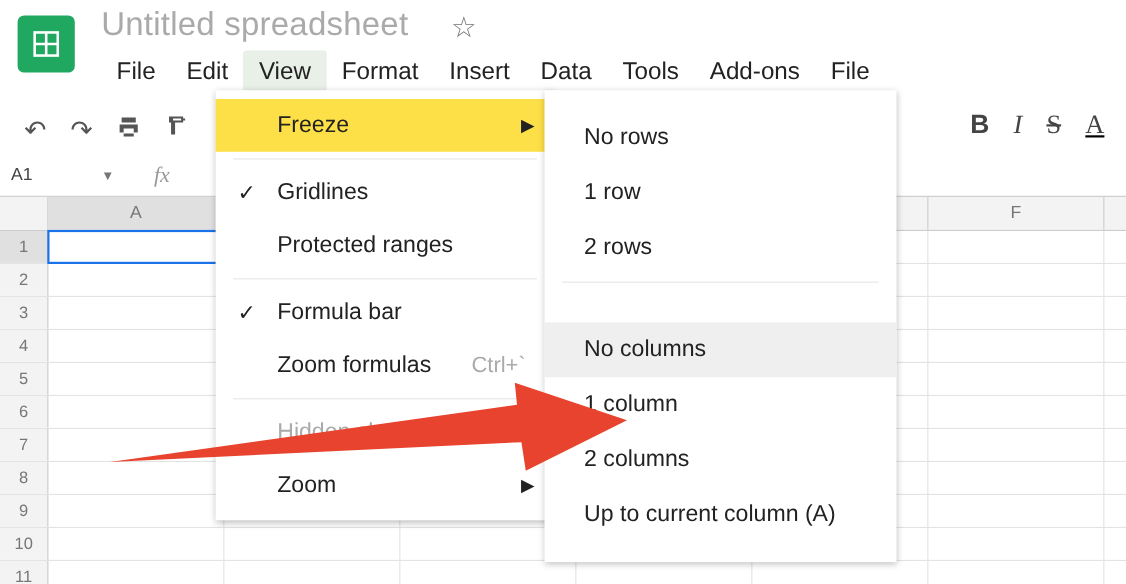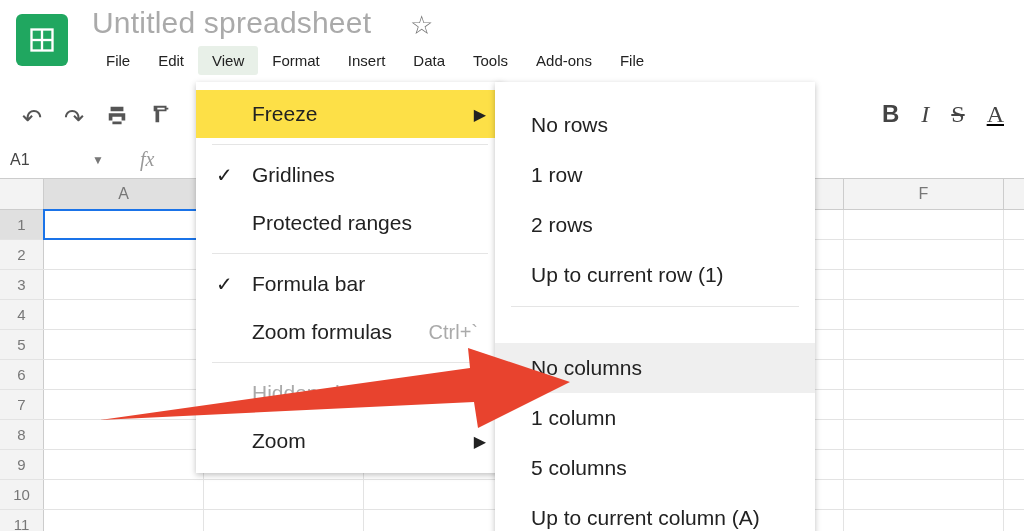--- a/index.html
+++ b/index.html
@@ -40,21 +40,21 @@
     left: 410px; top: 10px;
     font-size: 26px;
     color: #777;
   }
 
   
   .menubar {
     position: absolute;
     left: 92px; top: 46px;
     display: flex;
-    font-size: 15px;
+    font-size: 22px;
     color: #222;
   }
   .menubar .mi {
     padding: 6px 14px;
     border-radius: 3px;
     cursor: default;
   }
   .menubar .mi.open {
     background: #e8f0e8;
   }
@@ -433,32 +433,29 @@
 <div class="menu" id="freeze-submenu">
     <div class="item">
       <span>No rows</span>
     </div>
     <div class="item">
       <span>1 row</span>
     </div>
     <div class="item">
       <span>2 rows</span>
     </div>
-    <div class="item">
-      <span>Up to current row (1)</span>
-    </div>
     <div class="sep"></div>
     <div class="item hover2">
       <span>No columns</span>
     </div>
     <div class="item">
       <span>1 column</span>
     </div>
     <div class="item">
-      <span>5 columns</span>
+      <span>2 columns</span>
     </div>
     <div class="item">
       <span>Up to current column (A)</span>
     </div>
   </div>
 
 <svg class="annot-arrow" viewBox="0 0 470 100">
   <defs></defs>
   <polygon points="0,80 370,28 368,8 470,42 378,88 374,62" fill="#e8432e"></polygon>
 </svg>

